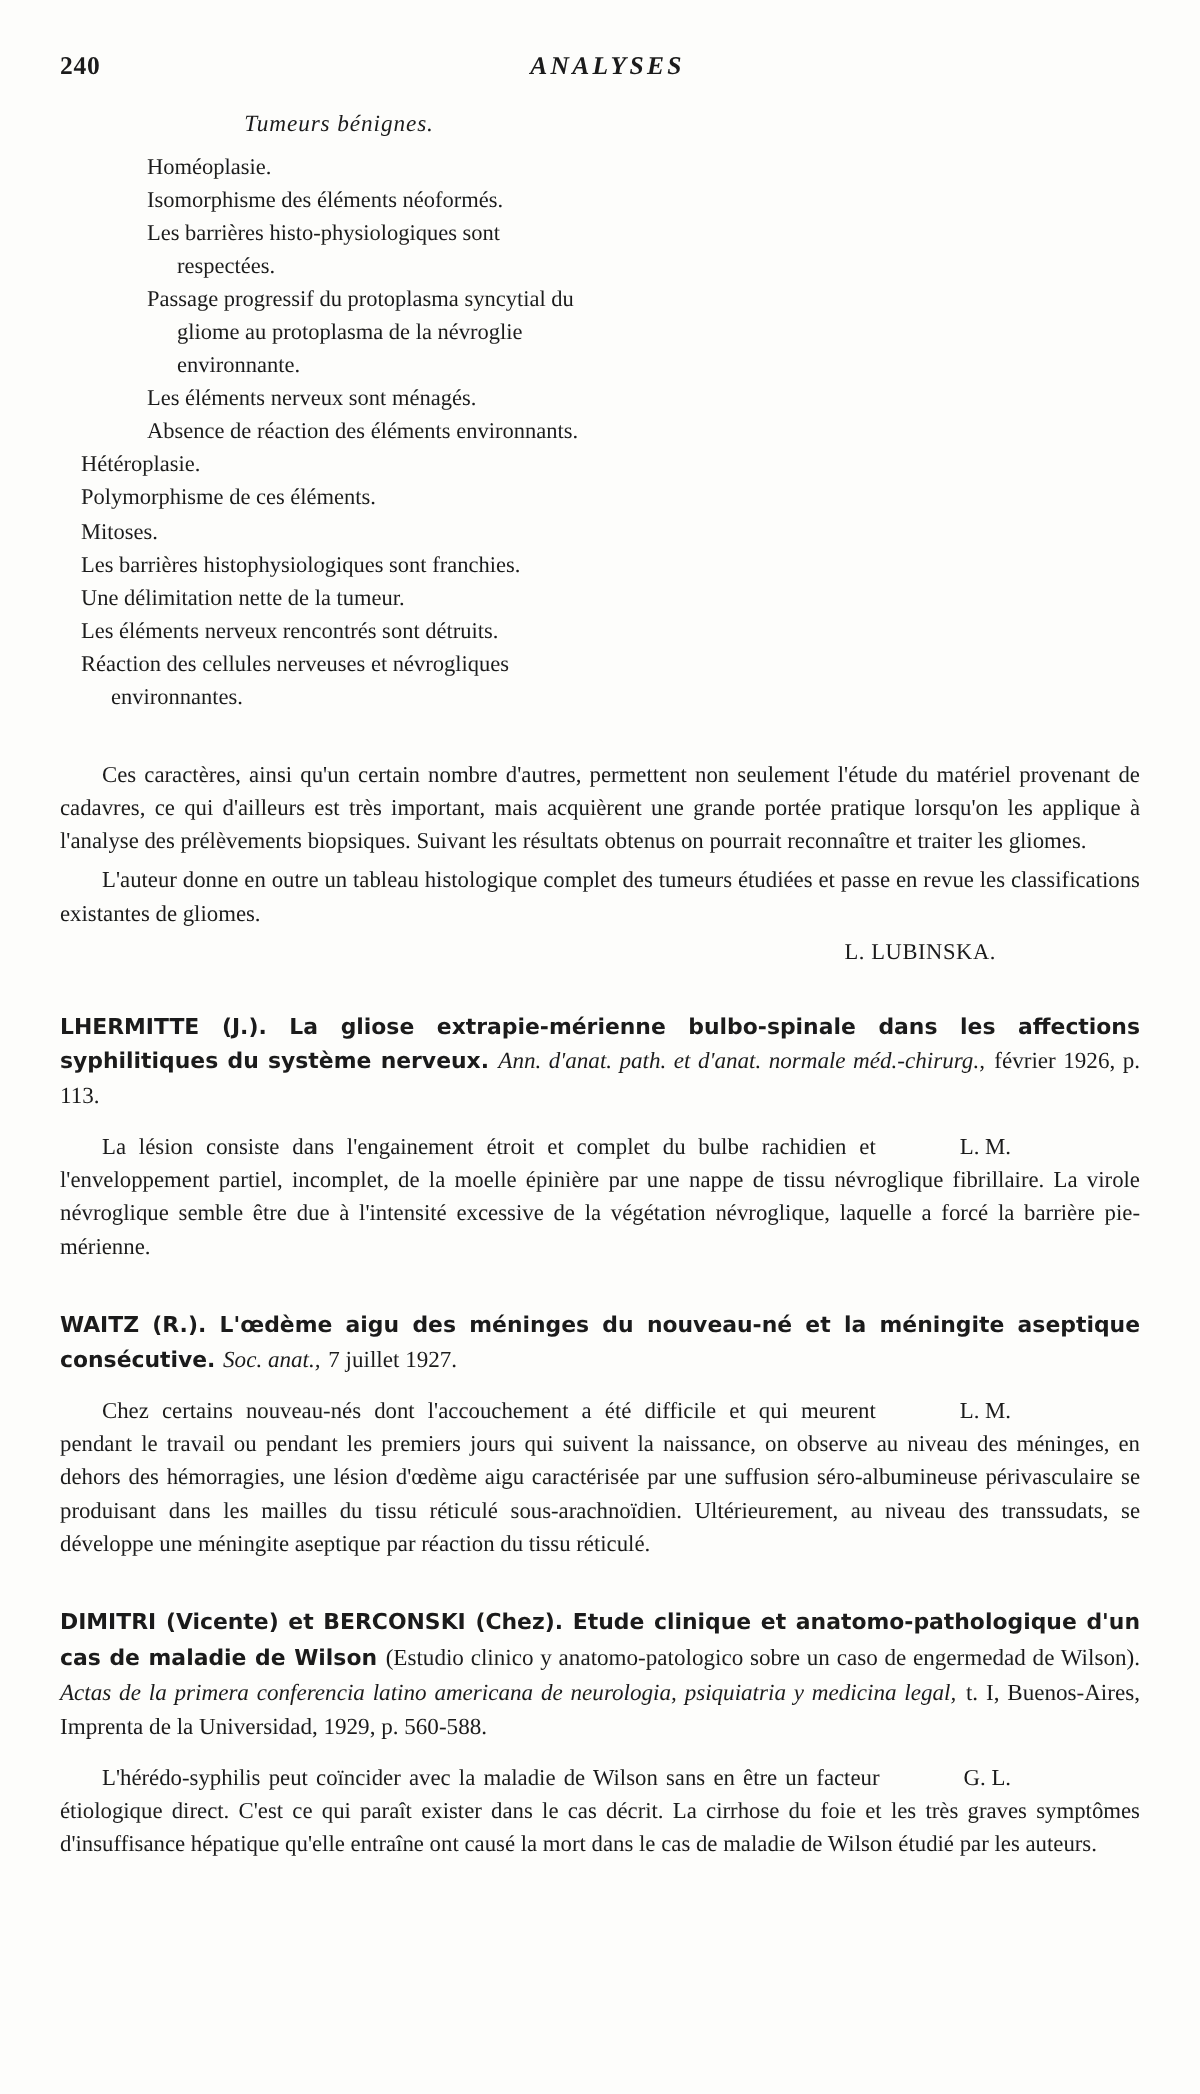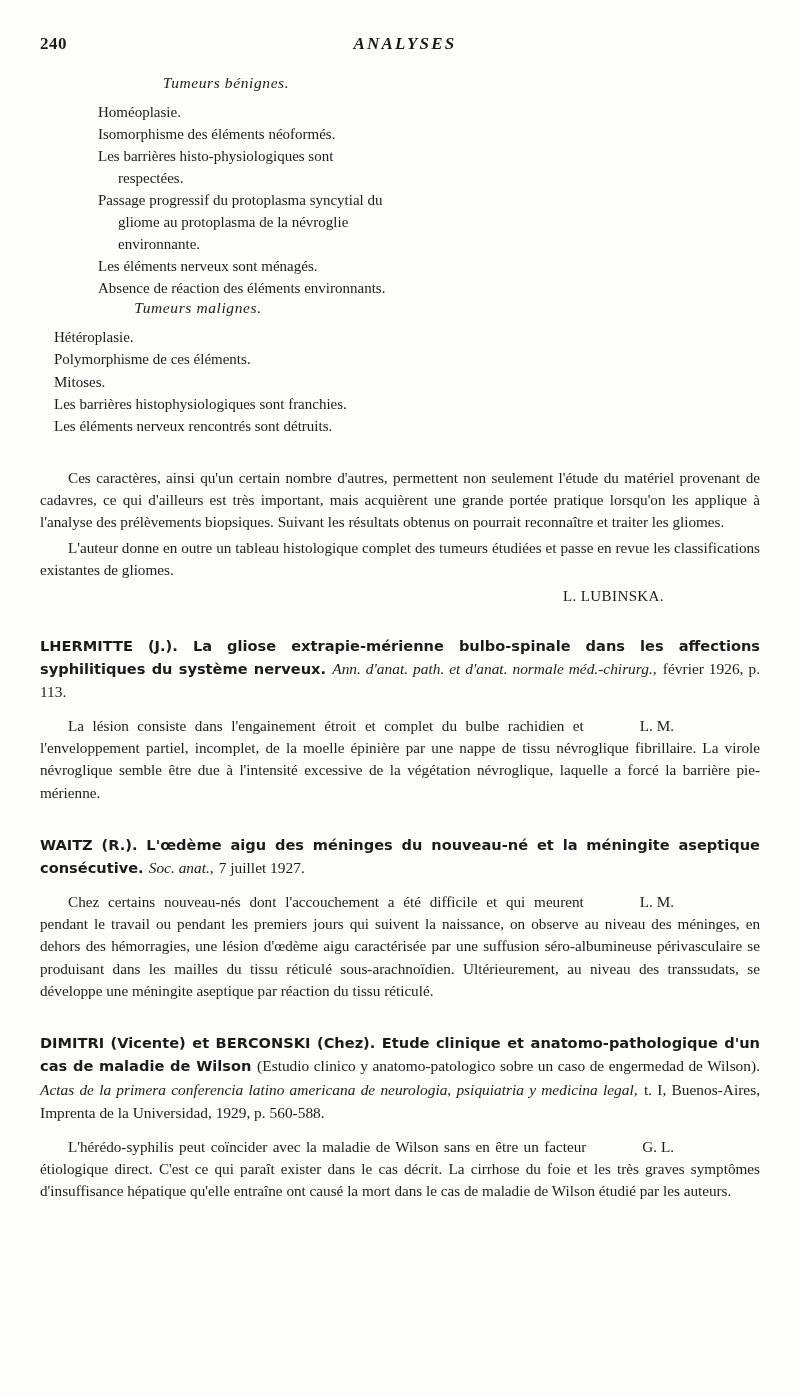--- a/index.html
+++ b/index.html
@@ -148,26 +148,27 @@
       <div class="cmp-col left">
         <div class="cmp-head">Tumeurs bénignes.</div>
         <div class="cmp-item"><span>Homéoplasie.</span></div>
         <div class="cmp-item"><span>Isomorphisme des éléments néoformés.</span></div>
         <div class="cmp-item"><span>Les barrières histo-physiologiques sont respectées.</span></div>
         <div class="cmp-item"><span>Passage progressif du protoplasma syncytial du gliome au protoplasma de la névroglie environnante.</span></div>
         <div class="cmp-item"><span>Les éléments nerveux sont ménagés.</span></div>
         <div class="cmp-item"><span>Absence de réaction des éléments environnants.</span></div>
       </div>
       <div class="cmp-col right">
-        <div class="cmp-head">Tumeurs malignes.</div>
         <div class="cmp-item"><span>Hétéroplasie.</span></div>
         <div class="cmp-item"><span>Polymorphisme de ces éléments.</span></div>
         <div class="cmp-item"><span>Mitoses.</span></div>
         <div class="cmp-item"><span>Les barrières histophysiologiques sont franchies.</span></div>
+        <div class="cmp-item"><span>Une délimitation nette de la tumeur.</span></div>
         <div class="cmp-item"><span>Les éléments nerveux rencontrés sont détruits.</span></div>
+        <div class="cmp-item"><span>Réaction des cellules nerveuses et névrogliques environnantes.</span></div>
       </div>
     </div>
 
     <div class="para" style="margin-top:30px">Ces caractères, ainsi qu'un certain nombre d'autres, permettent non seulement l'étude du matériel provenant de cadavres, ce qui d'ailleurs est très important, mais acquièrent une grande portée pratique lorsqu'on les applique à l'analyse des prélèvements biopsiques. Suivant les résultats obtenus on pourrait reconnaître et traiter les gliomes.</div>
     <div class="para tight">L'auteur donne en outre un tableau histologique complet des tumeurs étudiées et passe en revue les classifications existantes de gliomes.</div>
     <div class="signature smallcaps">L. LUBINSKA.</div>
 
     <div class="entry">
       <div class="entry-head">
         <span>LHERMITTE (J.).</span>

